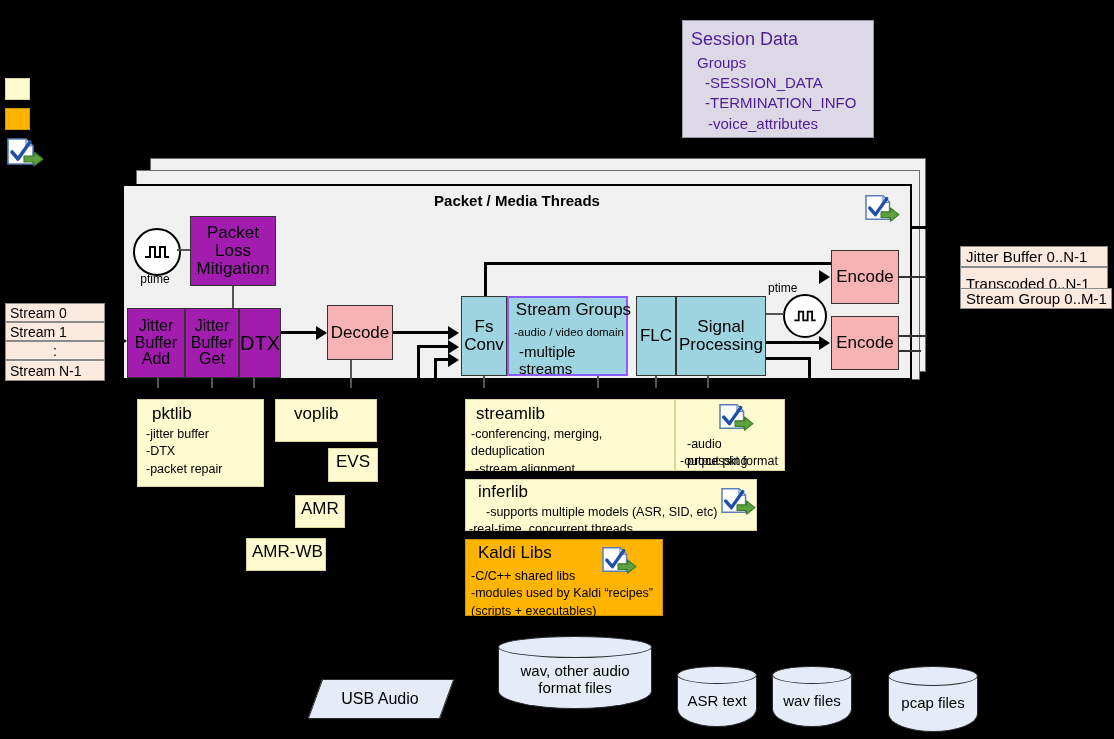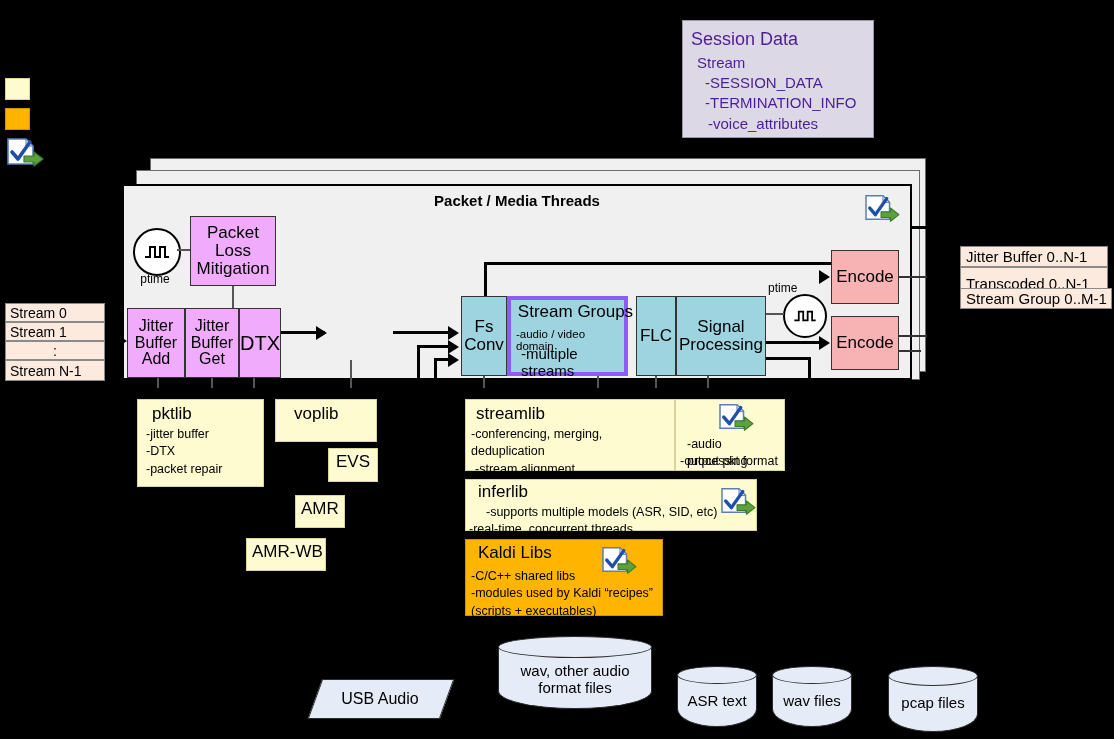--- a/index.html
+++ b/index.html
@@ -1,21 +1,21 @@
 <!DOCTYPE html>
 <html><head>
 <meta charset="utf-8">
 <style>
   html,body{margin:0;padding:0;background:#000;}
   body{width:1114px;height:739px;font-family:"Liberation Sans",sans-serif;}
   #stage{position:relative;width:1114px;height:739px;background:#000;overflow:hidden;}
   .abs{position:absolute;box-sizing:border-box;}
   .blk{display:flex;align-items:center;justify-content:center;text-align:center;
        border:1px solid #333;line-height:1.04;}
-  .green{background:#f0abfc;}
+  .green{background:#a21caf;}
   .pink{background:#f7b3b3;}
   .blue{background:#9ed4e0;}
   .lavender{background:#ddd8e6;}
   .panel{background:#f0f0f0;border:2px solid #000;}
   .panelghost{background:#f0f0f0;border:1px solid #6b6b6b;}
   .ln{position:absolute;background:#000;}
   .lnh{height:3px;}
   .lnv{width:3px;}
   .arrowR{position:absolute;width:0;height:0;border-top:7px solid transparent;
           border-bottom:7px solid transparent;border-left:11px solid #000;}
@@ -58,21 +58,21 @@
     <svg width="42" height="34" viewBox="0 0 42 34">
       <path d="M4 3 H22 L29 10 V28 H4 Z" fill="#fff" stroke="#5a7fb5" stroke-width="1.6"></path>
       <path d="M22 3 L22 10 L29 10 Z" fill="#dbe4f0" stroke="#5a7fb5" stroke-width="1"></path>
       <path d="M8 16 L14 23 L26 6" fill="none" stroke="#1f4fa8" stroke-width="3.6" stroke-linecap="round" stroke-linejoin="round"></path>
       <path d="M20 20 H30 V16 L39 23 L30 30 V26 H20 Z" fill="#5ba23f" stroke="#3d7a28" stroke-width="1.2" stroke-linejoin="round"></path>
     </svg>
   </div>
 
   <div class="abs lavender" style="left:682px;top:20px;width:192px;height:118px;border:1px solid #9b97a6;">
     <div class="sd" style="left:8px;top:8px;font-size:18px;">Session Data</div>
-    <div class="sd" style="left:14px;top:33px;font-size:15px;">Stream</div>
+    <div class="sd" style="left:14px;top:33px;font-size:15px;">Groups</div>
     <div class="sd" style="left:22px;top:53px;">-SESSION_DATA</div>
     <div class="sd" style="left:22px;top:73px;">-TERMINATION_INFO</div>
     <div class="sd" style="left:25px;top:94px;">-voice_attributes</div>
   </div>
 
   <div class="abs panelghost" style="left:150px;top:158px;width:776px;height:214px;"></div>
   <div class="abs panelghost" style="left:136px;top:170px;width:784px;height:210px;"></div>
 
   <div class="ln lnh" style="left:297px;top:226px;width:630px;"></div>
   <div class="ln lnv" style="left:297px;top:226px;height:106px;"></div>
@@ -135,37 +135,40 @@
     <span>DTX</span>
   </div>
 
   <div class="ln" style="left:157px;top:378px;width:2px;height:10px;background:#555;"></div>
   <div class="ln" style="left:211px;top:378px;width:2px;height:10px;background:#555;"></div>
   <div class="ln" style="left:253px;top:378px;width:2px;height:10px;background:#555;"></div>
 
   <div class="ln lnh" style="left:281px;top:331px;width:44px;"></div>
   <div class="arrowR" style="left:316px;top:326px;"></div>
 
+  <div class="abs blk pink" style="left:327px;top:305px;width:66px;height:55px;font-size:17px;">
+    <span>Decode</span>
+  </div>
   <div class="ln" style="left:350px;top:360px;width:2px;height:28px;background:#555;"></div>
 
   <div class="ln lnh" style="left:393px;top:331px;width:60px;"></div>
   <div class="arrowR" style="left:448px;top:326px;"></div>
 
   <div class="ln lnv" style="left:417px;top:345px;height:43px;"></div>
   <div class="ln lnh" style="left:417px;top:345px;width:36px;"></div>
   <div class="arrowR" style="left:448px;top:340px;"></div>
   <div class="ln lnv" style="left:434px;top:358px;height:30px;"></div>
   <div class="ln lnh" style="left:434px;top:358px;width:19px;"></div>
   <div class="arrowR" style="left:448px;top:353px;"></div>
 
   <div class="abs blk blue" style="left:461px;top:296px;width:46px;height:80px;font-size:17px;white-space:pre-line;">
     <span>Fs
 Conv</span>
   </div>
-  <div class="abs blue" style="left:507px;top:296px;width:121px;height:80px;border:4px solid #8b5cf6;">
+  <div class="abs blue" style="left:507px;top:296px;width:121px;height:80px;border:2px solid #8b5cf6;">
     <div class="lbl" style="left:0;top:2px;width:129px;text-align:center;font-size:17px;">Stream Groups</div>
     <div class="lbl" style="left:5px;top:28px;font-size:11.5px;">-audio / video domain</div>
     <div class="lbl" style="left:10px;top:45px;font-size:15px;">-multiple streams</div>
   </div>
   <div class="abs blk blue" style="left:636px;top:296px;width:40px;height:80px;font-size:17px;">
     <span>FLC</span>
   </div>
   <div class="abs blk blue" style="left:676px;top:296px;width:90px;height:80px;font-size:17px;white-space:pre-line;">
     <span>Signal
 Processing</span>

